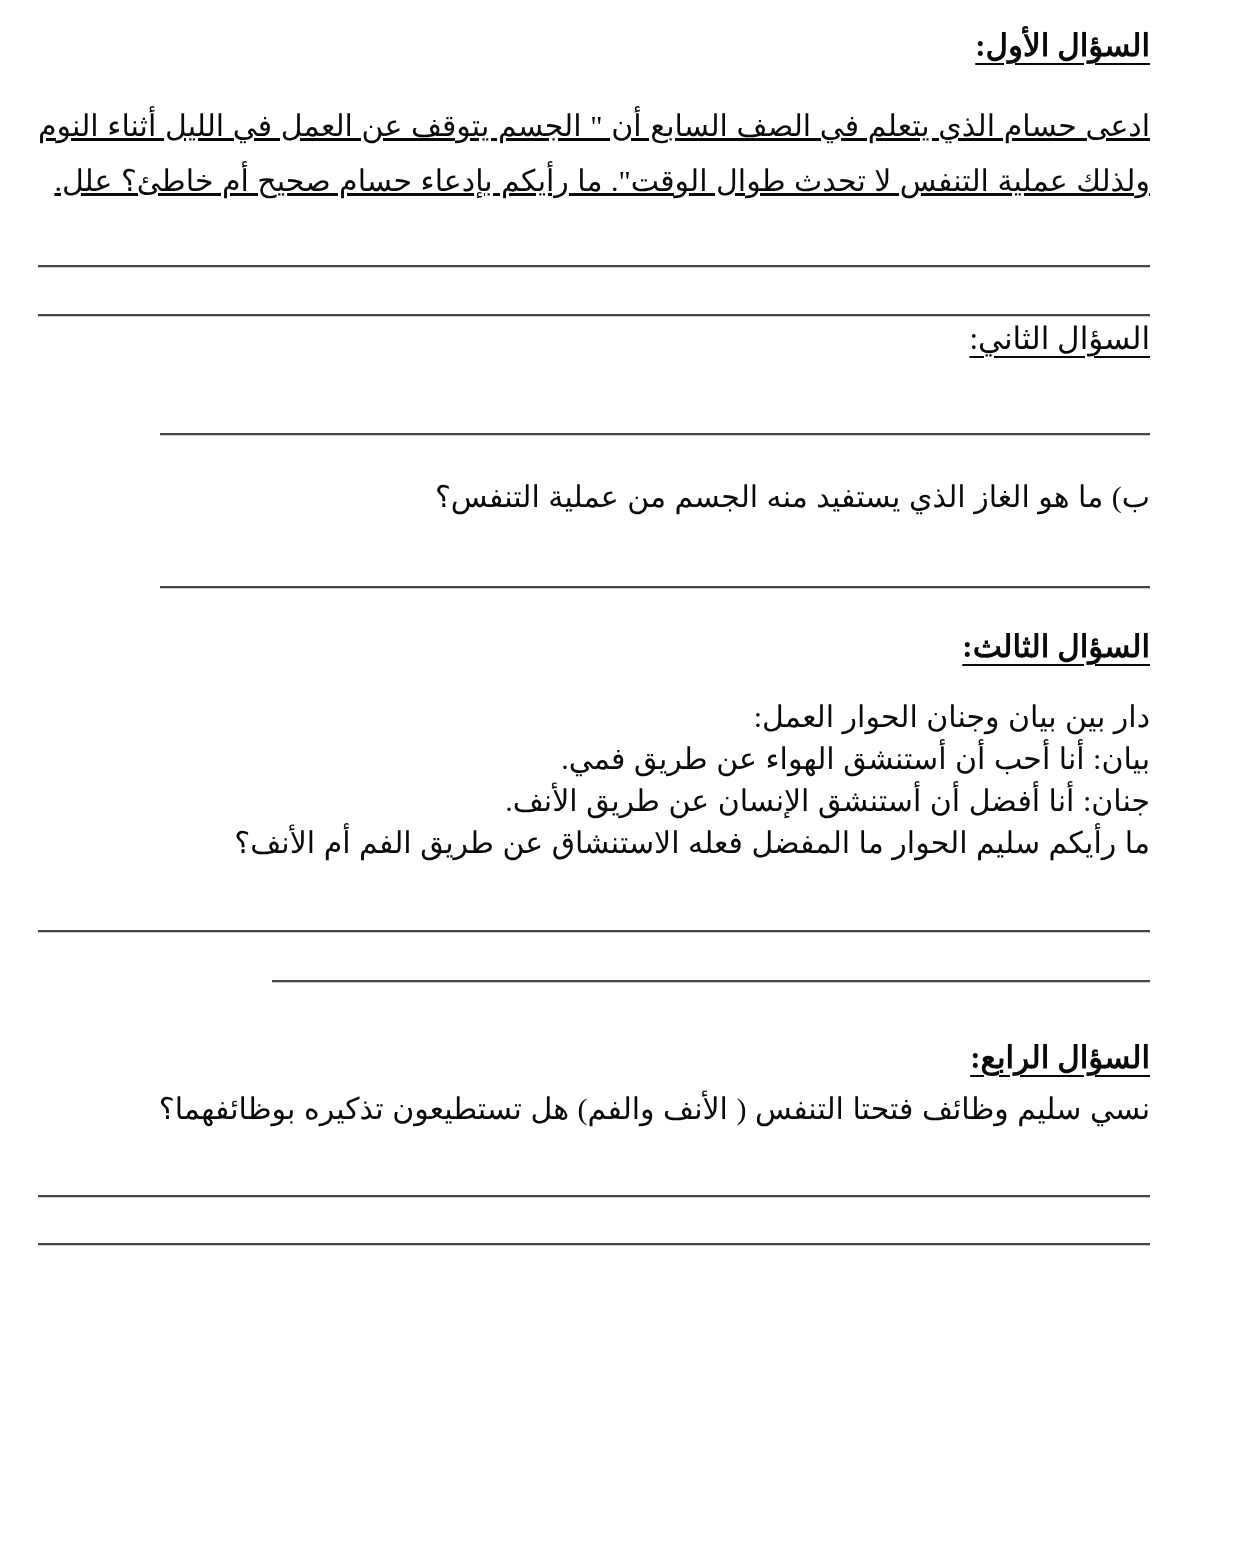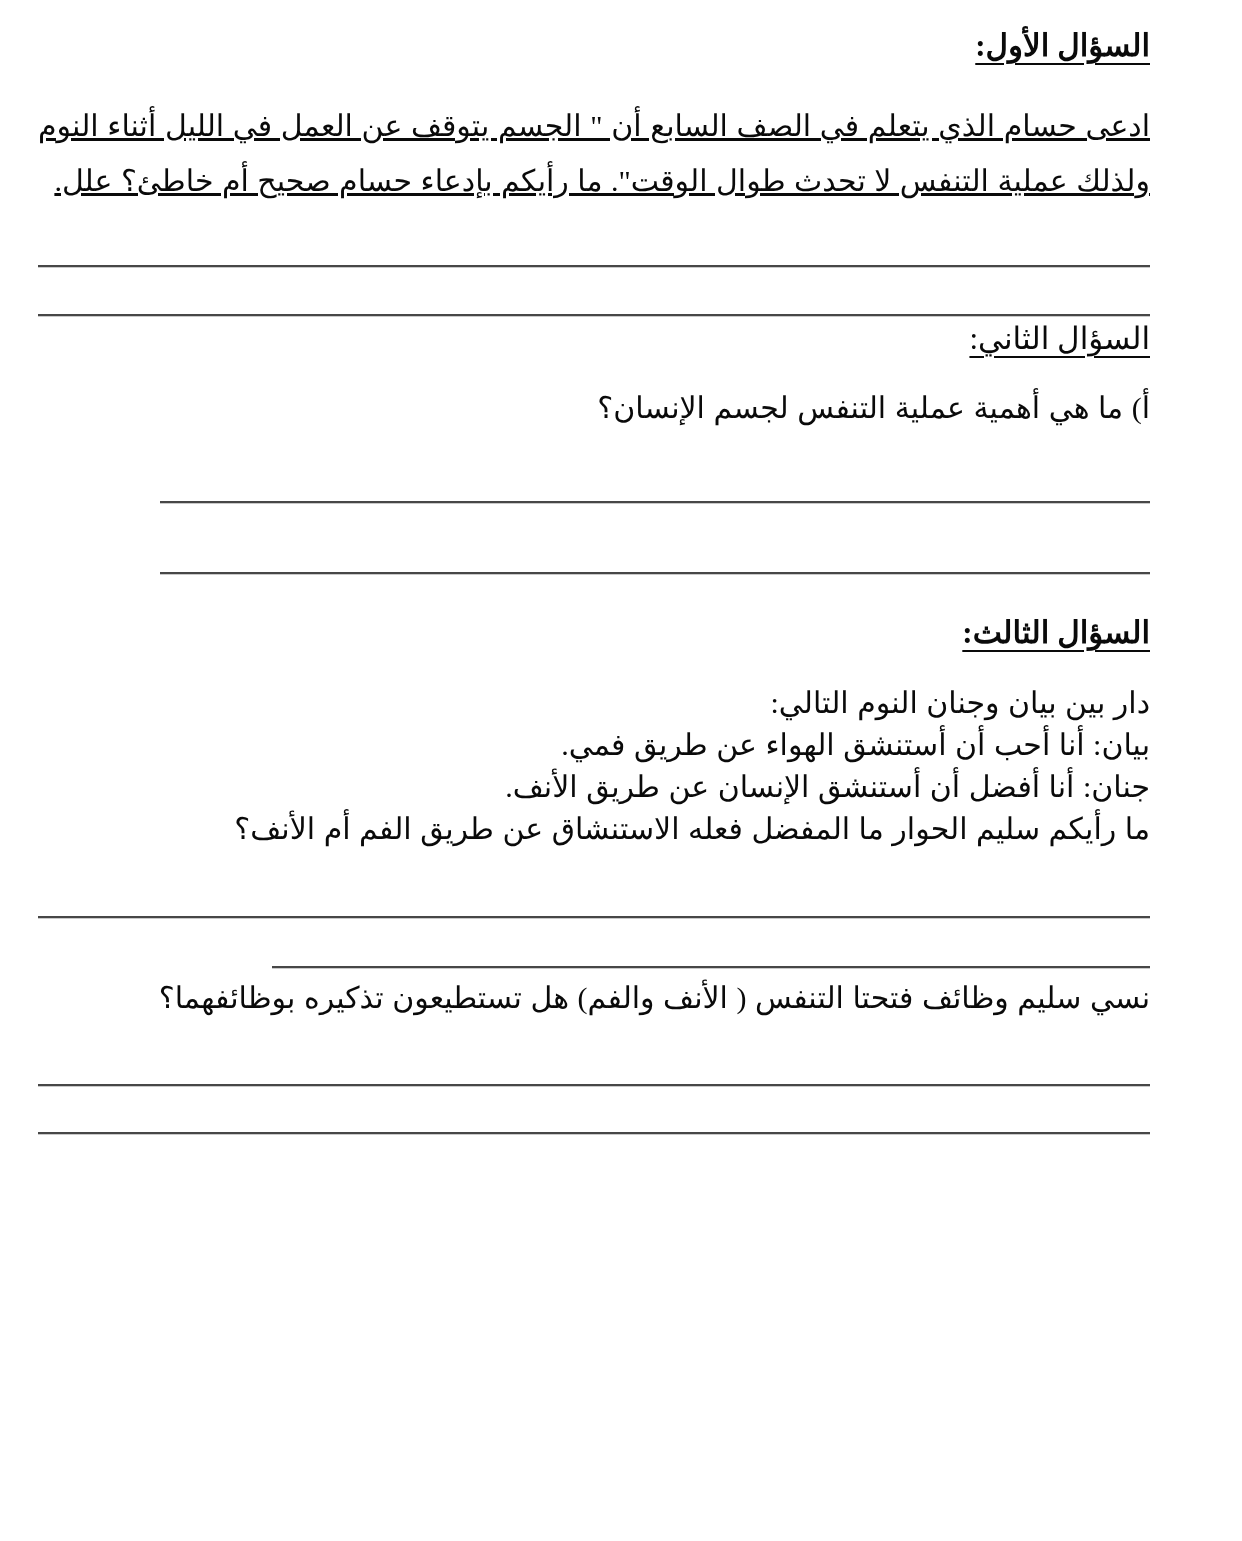--- a/index.html
+++ b/index.html
@@ -77,31 +77,34 @@
   <div class="heading h-bold">
     <span class="ul">السؤال الأول:</span>
   </div>
   <div class="body-text para m-p1">ادعى حسام الذي يتعلم في الصف السابع أن " الجسم يتوقف عن العمل في الليل أثناء النوم ولذلك عملية التنفس لا تحدث طوال الوقت". ما رأيكم بإدعاء حسام صحيح أم خاطئ؟ علل.</div>
   <div class="blank-line m-b1"></div>
   <div class="blank-line m-b2"></div>
 
   <div class="heading h-reg m-h2">
     <span class="ul">السؤال الثاني:</span>
   </div>
-  <div class="body-text m-q2a">أ) ما هي أهمية عملية التنفس لجسم الإنسان؟</div>
   <div class="blank-line m-b2a indent-a"></div>
+  <div class="body-text m-q2b">ب) ما هو الغاز الذي يستفيد منه الجسم من عملية التنفس؟</div>
   <div class="blank-line m-b2b indent-a"></div>
 
   <div class="heading h-bold m-h3">
     <span class="ul">السؤال الثالث:</span>
   </div>
-  <div class="body-text m-int">دار بين بيان وجنان النوم التالي:</div>
+  <div class="body-text m-int">دار بين بيان وجنان الحوار العمل:</div>
   <div class="body-text m-dlg">بيان: أنا أحب أن أستنشق الهواء عن طريق فمي.</div>
   <div class="body-text m-dlg">جنان: أنا أفضل أن أستنشق الإنسان عن طريق الأنف.</div>
   <div class="body-text m-dlg">ما رأيكم سليم الحوار ما المفضل فعله الاستنشاق عن طريق الفم أم الأنف؟</div>
   <div class="blank-line m-b31"></div>
   <div class="blank-line m-b32 indent-b"></div>
 
+  <div class="heading h-bold m-h4">
+    <span class="ul">السؤال الرابع:</span>
+  </div>
   <div class="body-text m-q4">نسي سليم وظائف فتحتا التنفس ( الأنف والفم) هل تستطيعون تذكيره بوظائفهما؟</div>
   <div class="blank-line m-b41"></div>
   <div class="blank-line m-b42"></div>
 
 </div>
 
 </body></html>

